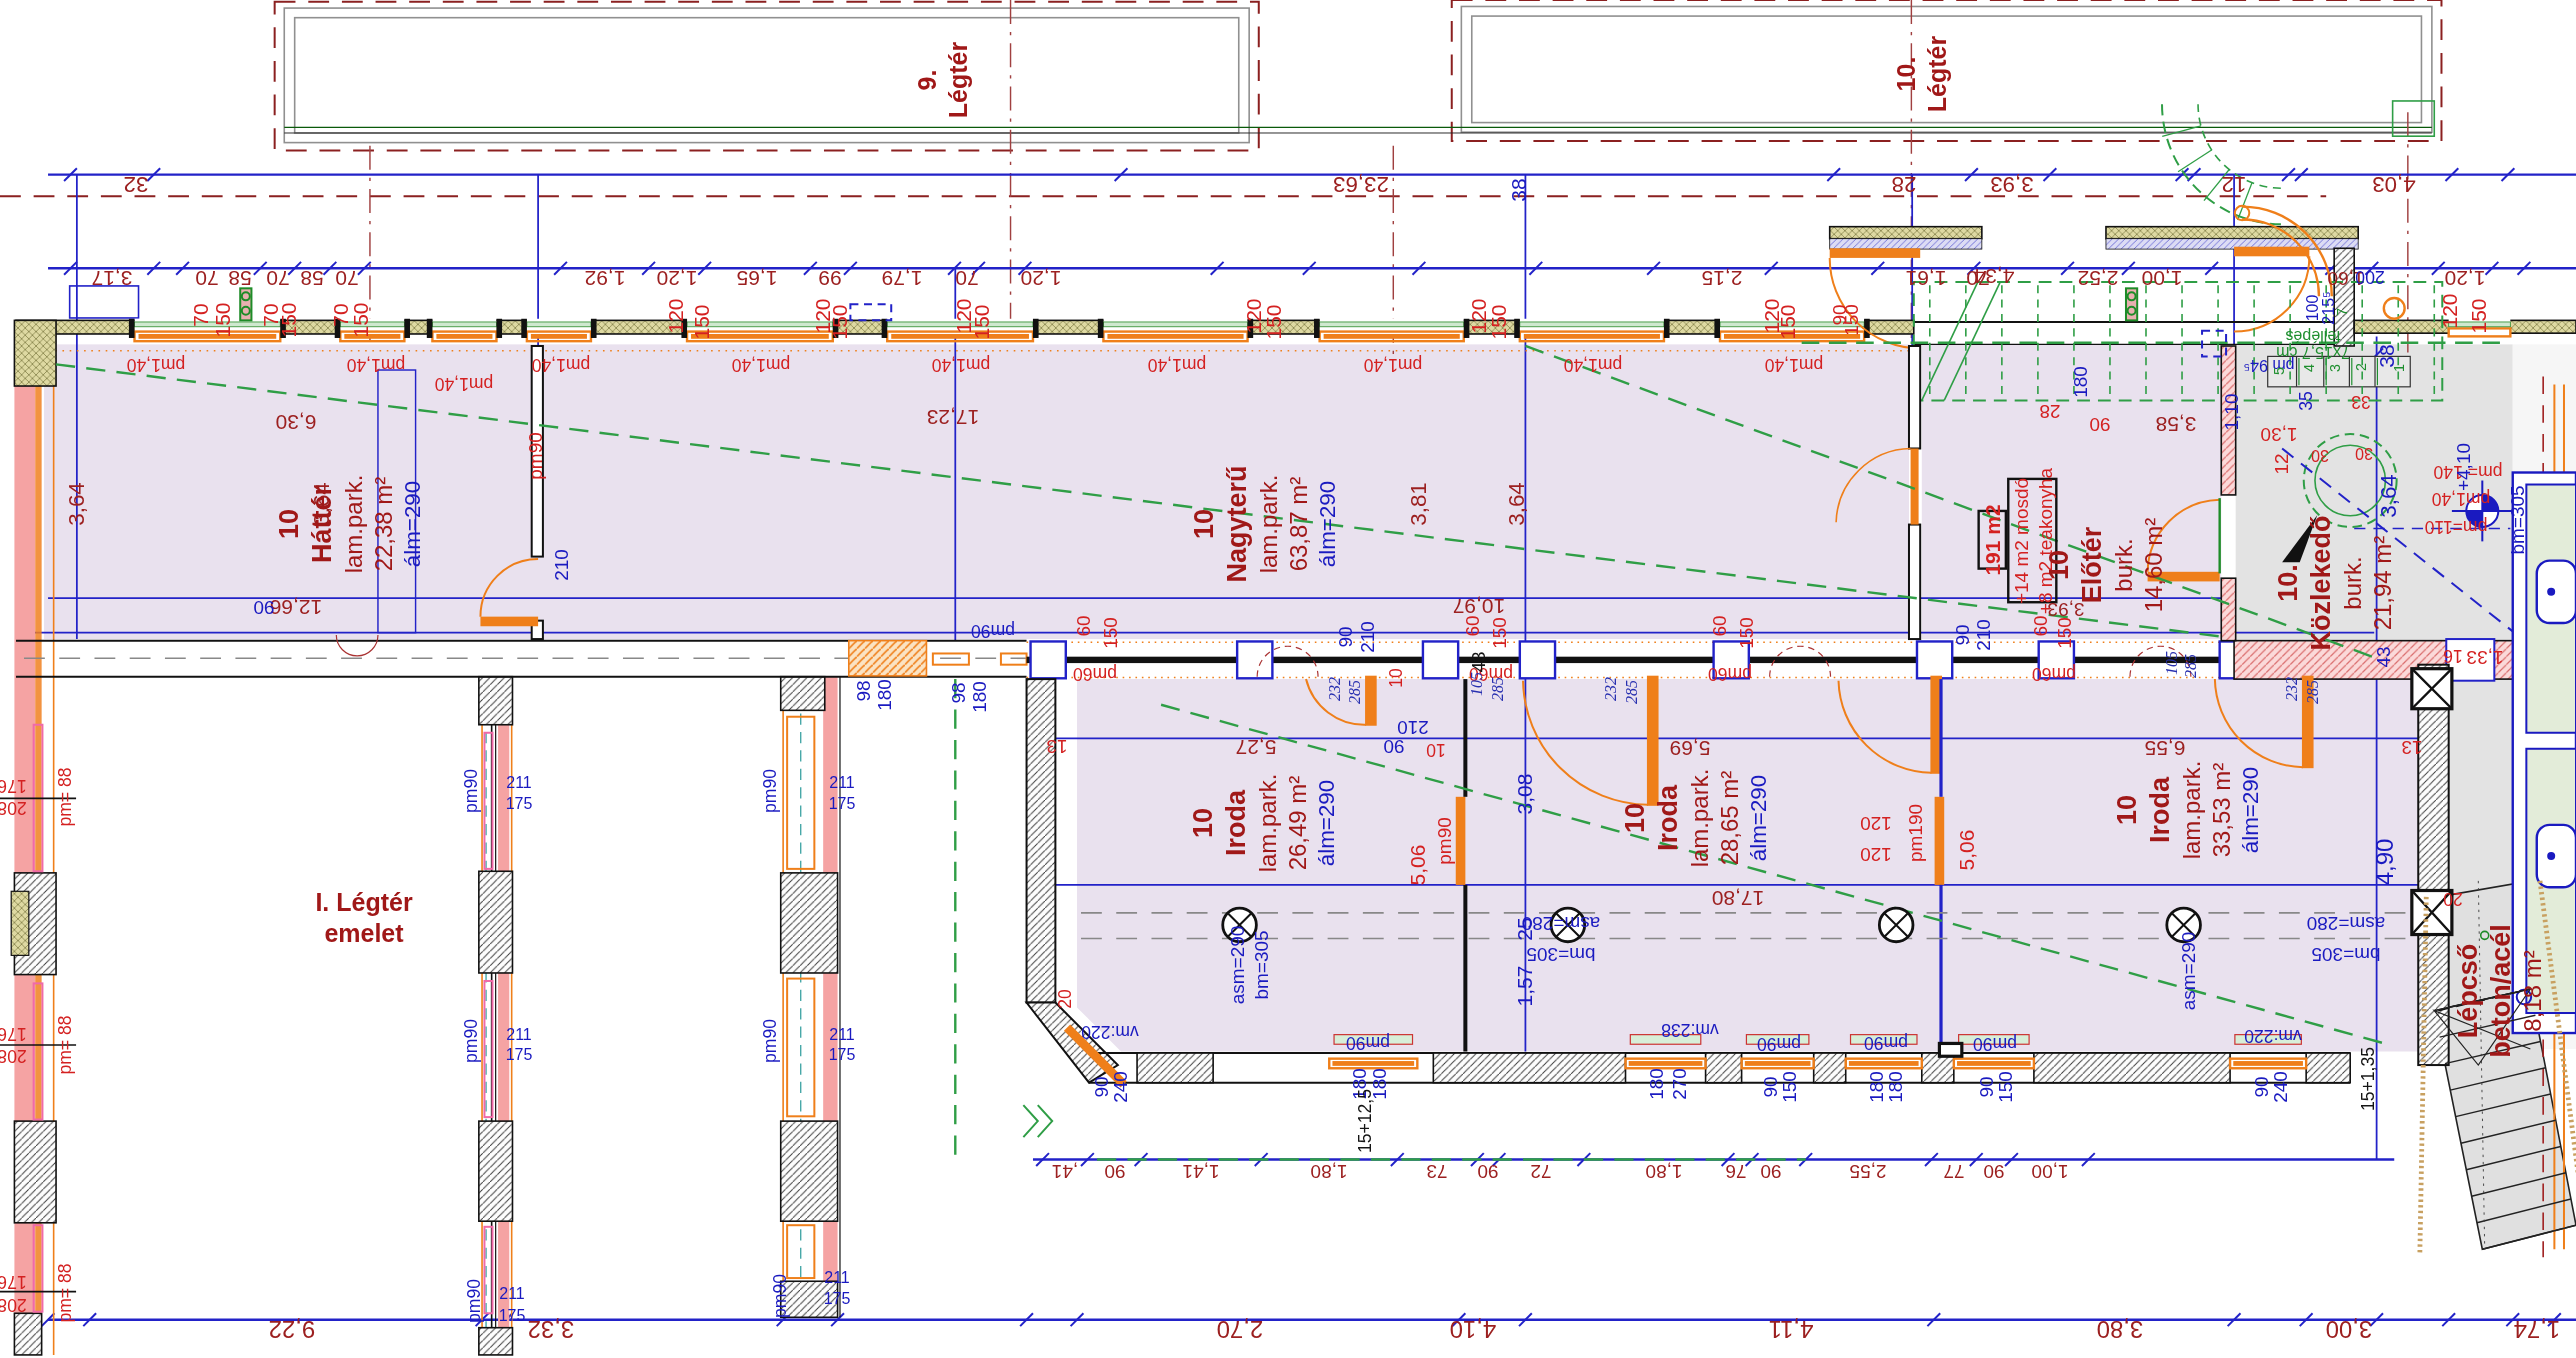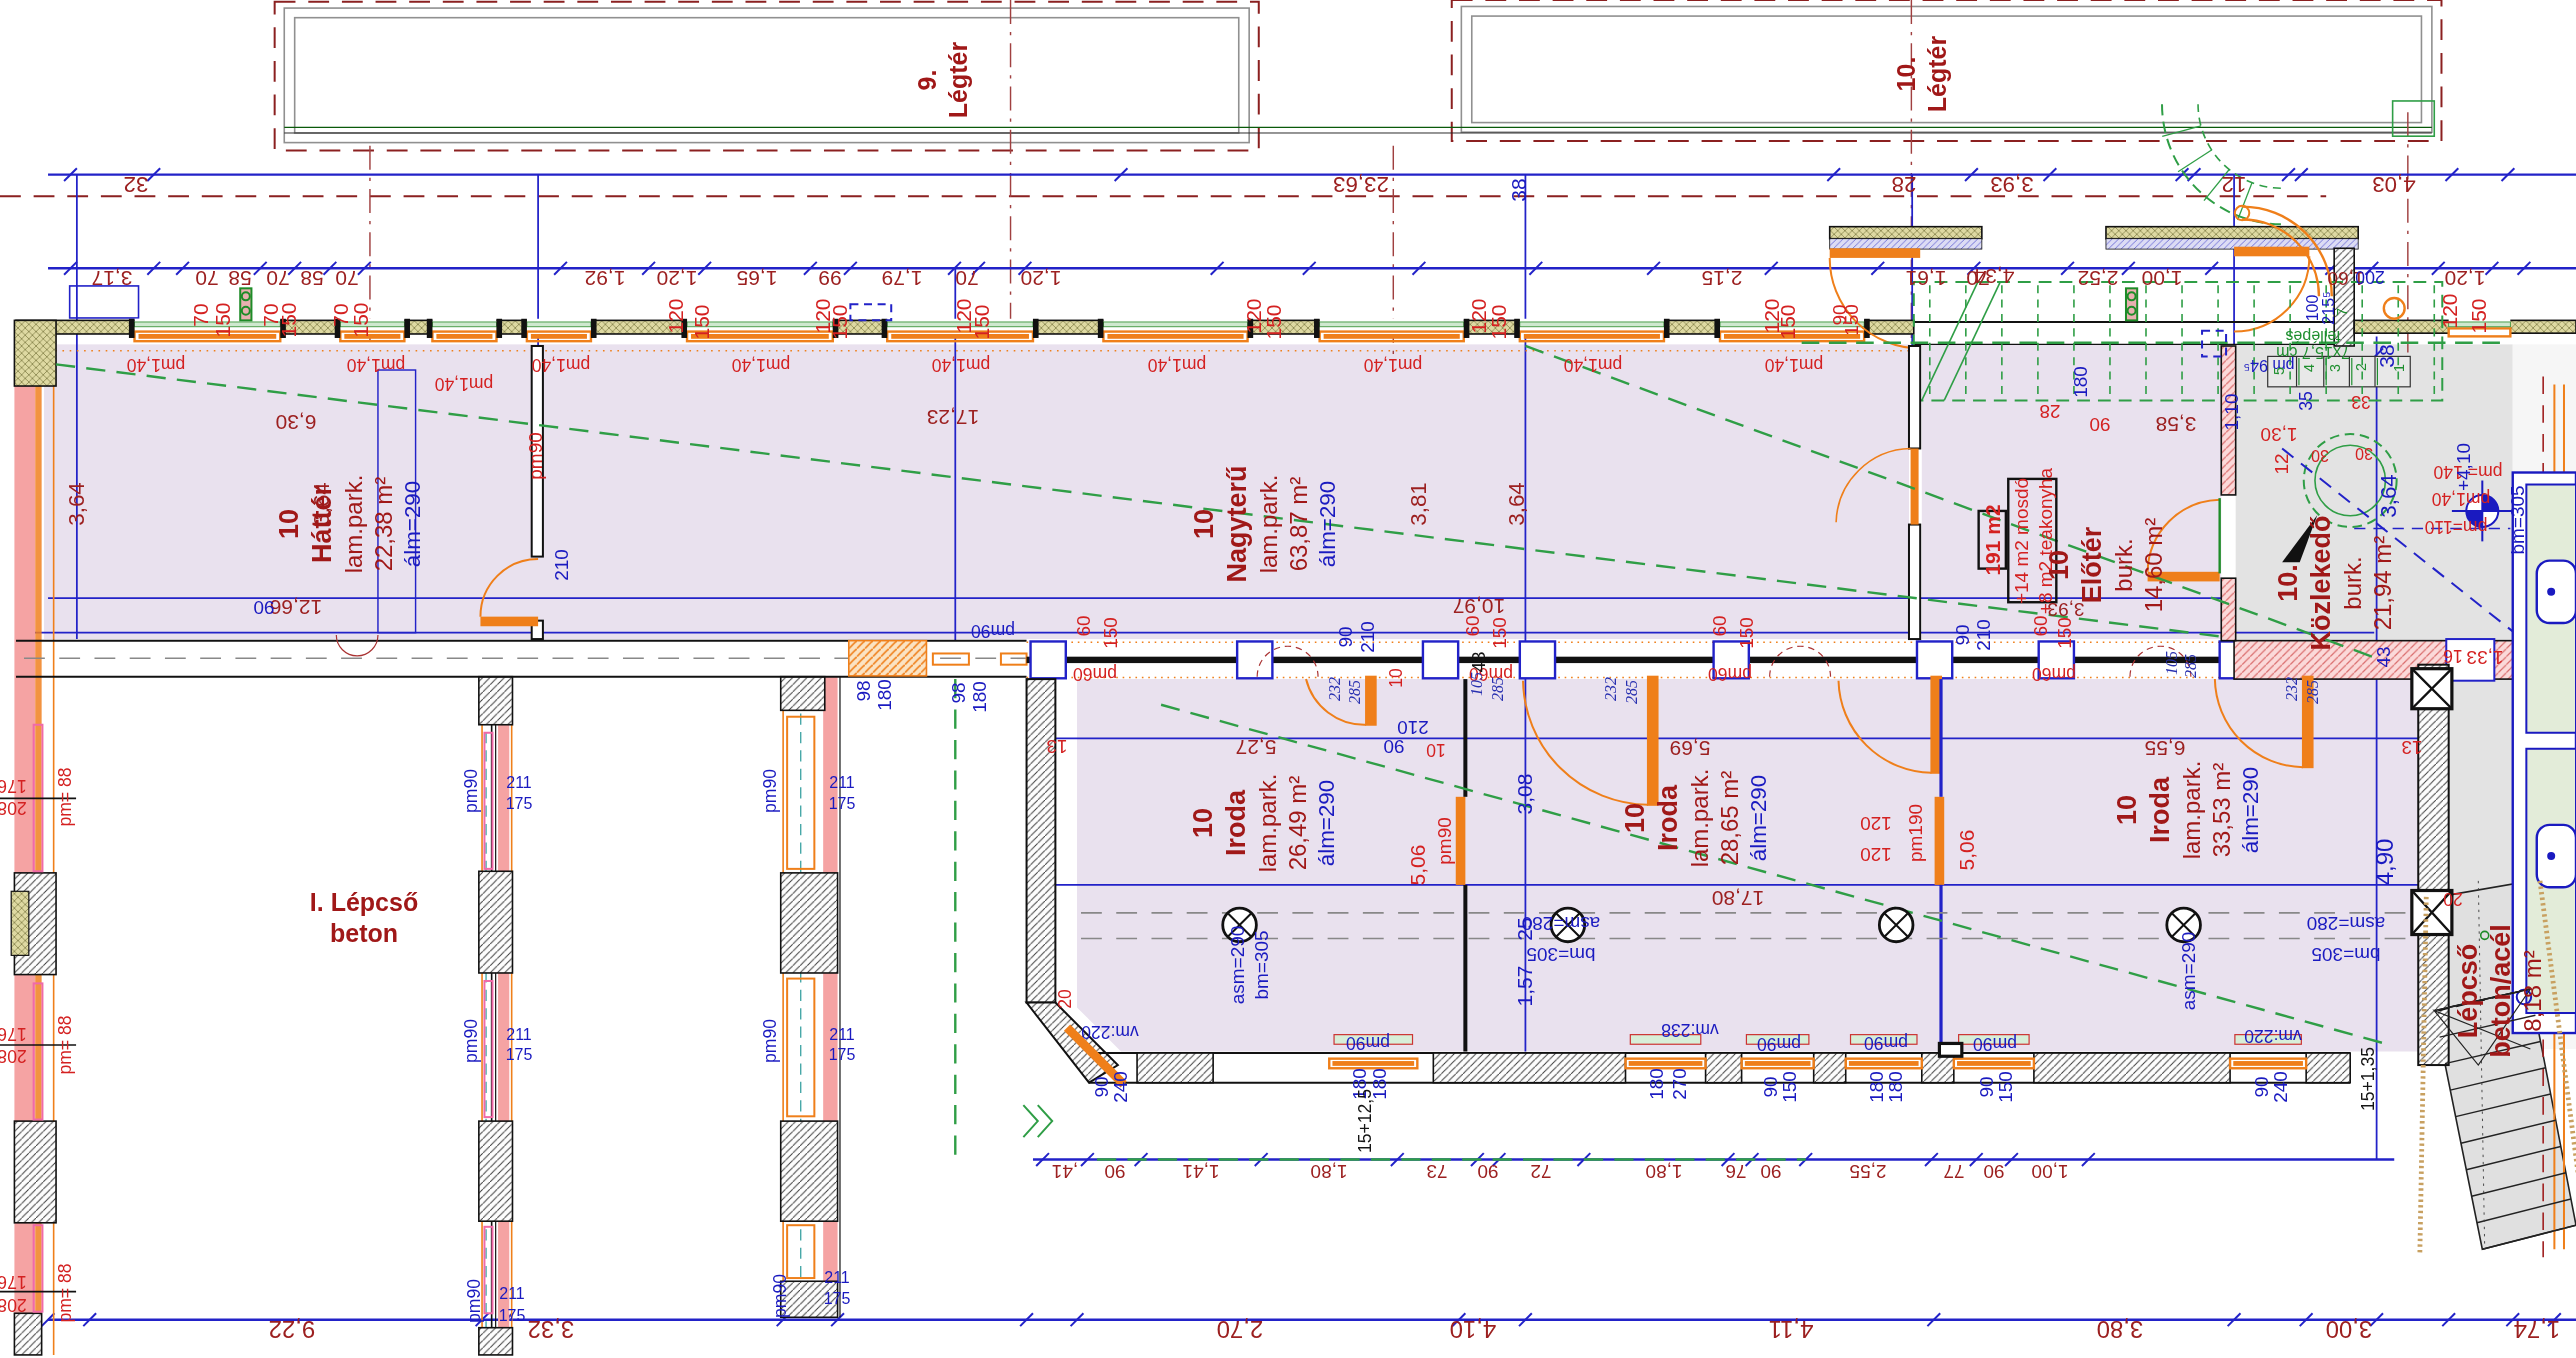--- a/index.html
+++ b/index.html
@@ -871,19 +871,19 @@
       </div>
       <div class="room" style="left: 943px; top: 80px; transform: translate(-50%, -50%) rotate(-90deg);">
         <div class="rl b" style="font-size: 25px;">9.</div>
         <div class="rl b" style="font-size: 25px;">Légtér</div>
       </div>
       <div class="room" style="left: 1922px; top: 74px; transform: translate(-50%, -50%) rotate(-90deg);">
         <div class="rl b" style="font-size: 25px;">10.</div>
         <div class="rl b" style="font-size: 25px;">Légtér</div>
       </div>
       <div class="room" style="left: 364px; top: 918px; transform: translate(-50%, -50%) rotate(0deg);">
-        <div class="rl b" style="font-size: 25px;">I. Lépcső</div>
-        <div class="rl b" style="font-size: 25px;">beton</div>
+        <div class="rl b" style="font-size: 25px;">I. Légtér</div>
+        <div class="rl b" style="font-size: 25px;">emelet</div>
       </div>
     </div>
 
 </div>
 
 
 </body></html>

